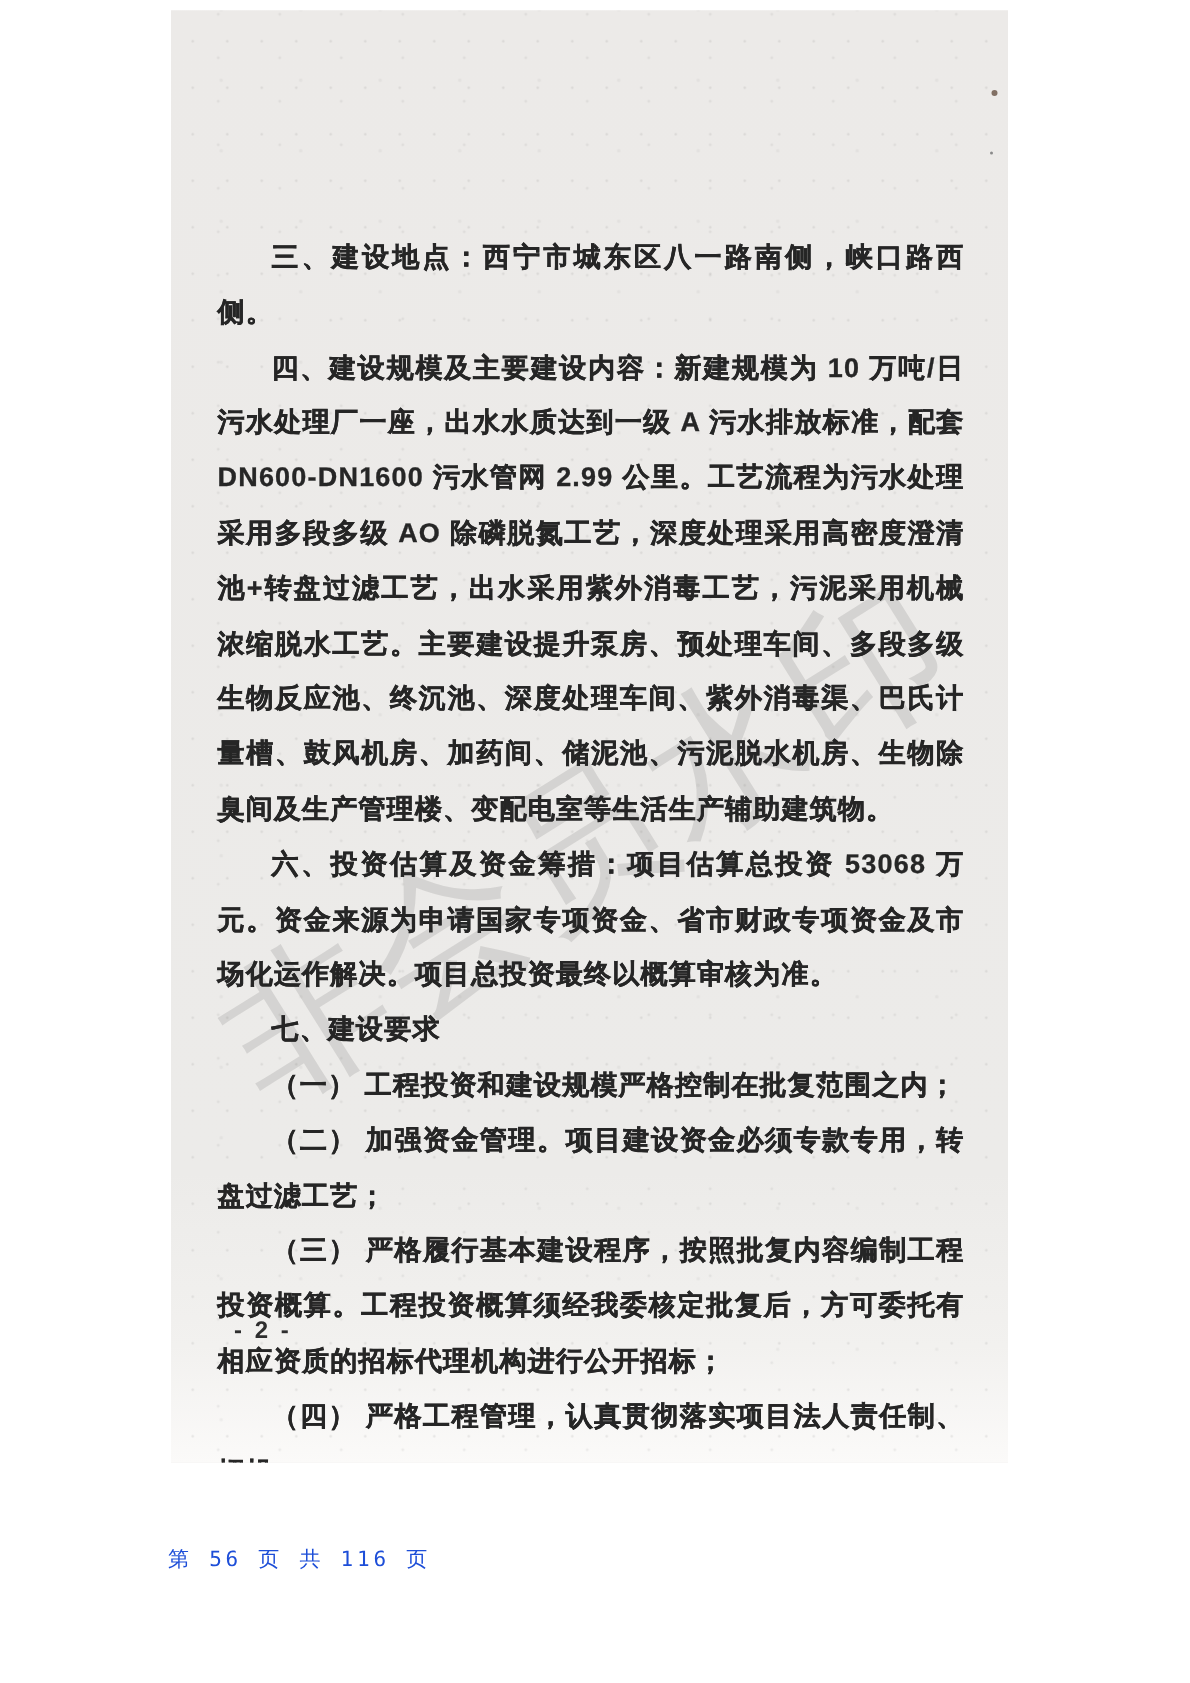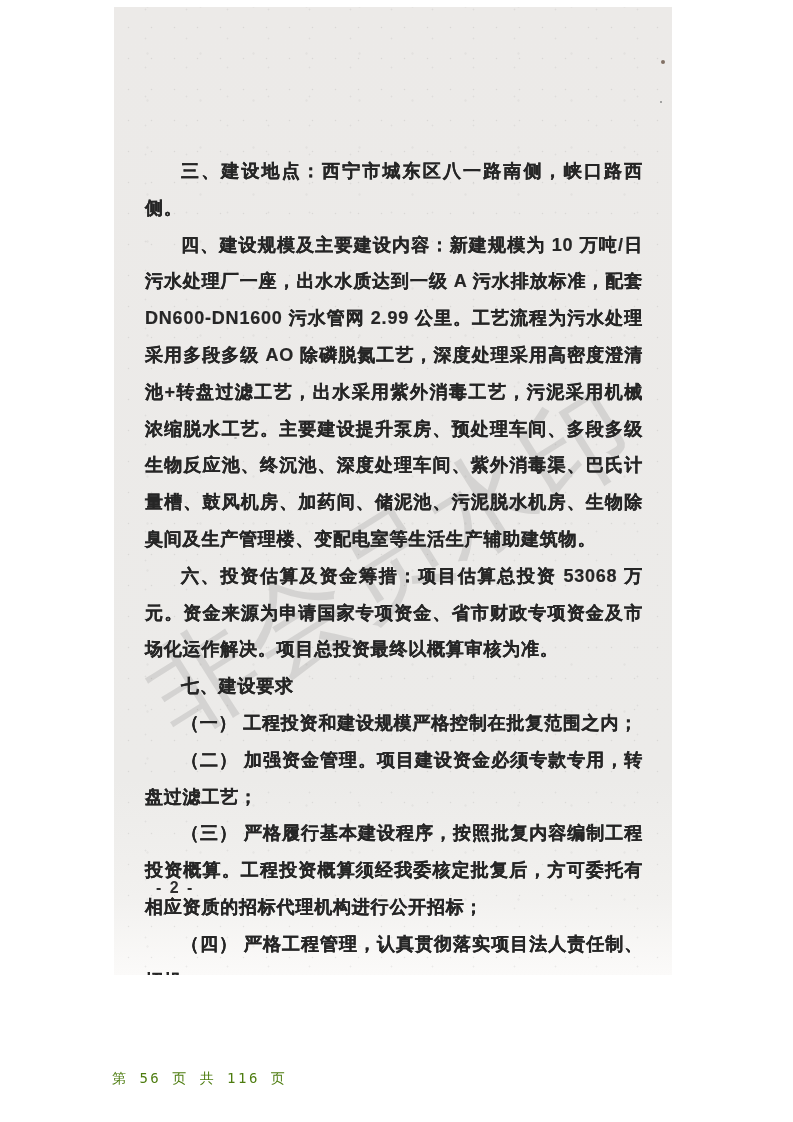--- a/index.html
+++ b/index.html
@@ -87,23 +87,22 @@
   .speck-1 { left: 547px; top: 53px; width: 4px; height: 4px; background: #6e5a4c; opacity: 0.85; }
   .speck-2 { left: 546px; top: 94px; width: 2px; height: 2px; background: #8a8a8a; }
   .speck-3 { left: 120px; top: 430px; width: 3px; height: 2px; background: #9a9a9a; opacity: 0.6; }
   
   .footer {
     position: absolute;
     left: 112px;
     top: 1031px;
     font-size: 14px;
     letter-spacing: 2.5px;
-    color: #4d7c0f;
+    color: #1d4ed8;
     font-family: "DejaVu Sans Mono", "Liberation Mono", monospace;
-    margin-top: 39px;
   }
 </style>
 </head>
 <body>
 
 <div class="canvas">
 
   <div class="scan-page">
 
     <div class="watermark">非会员水印</div>

